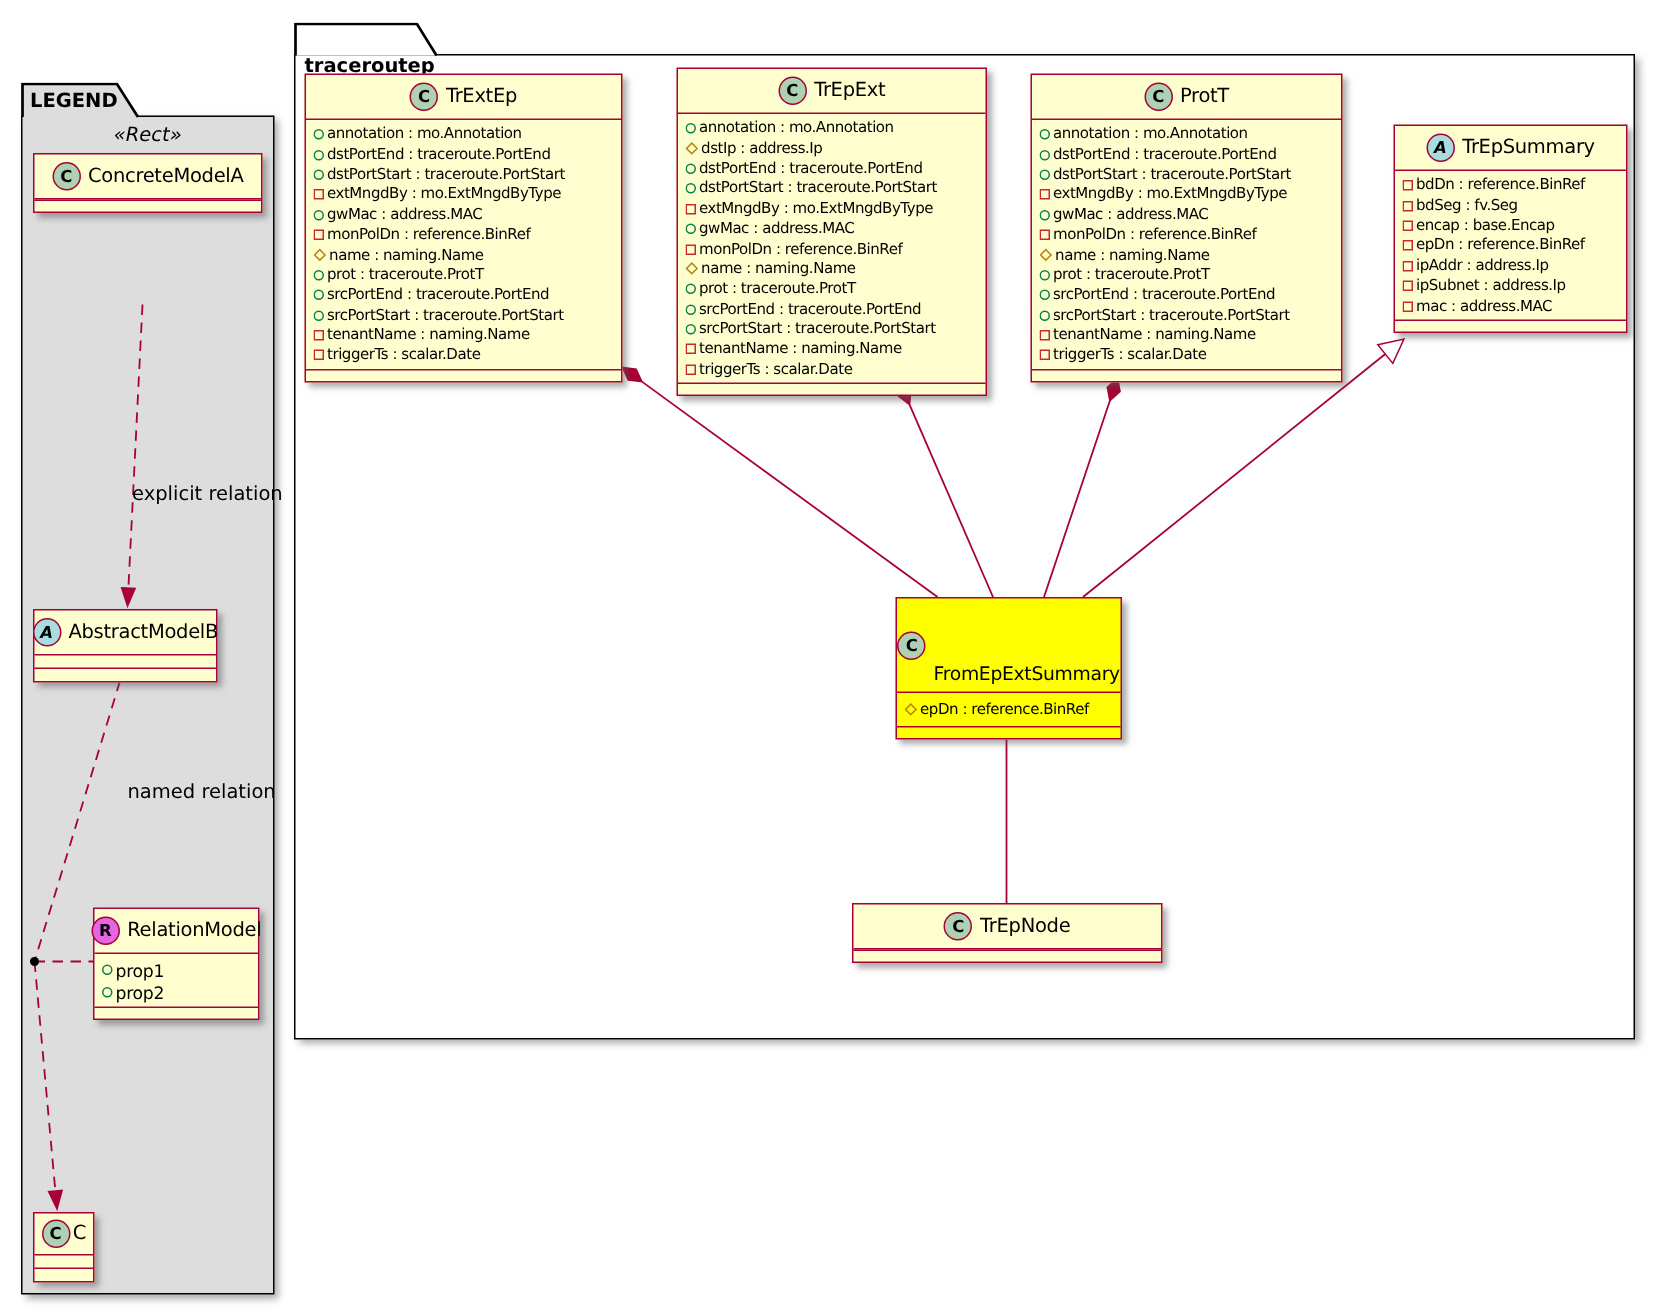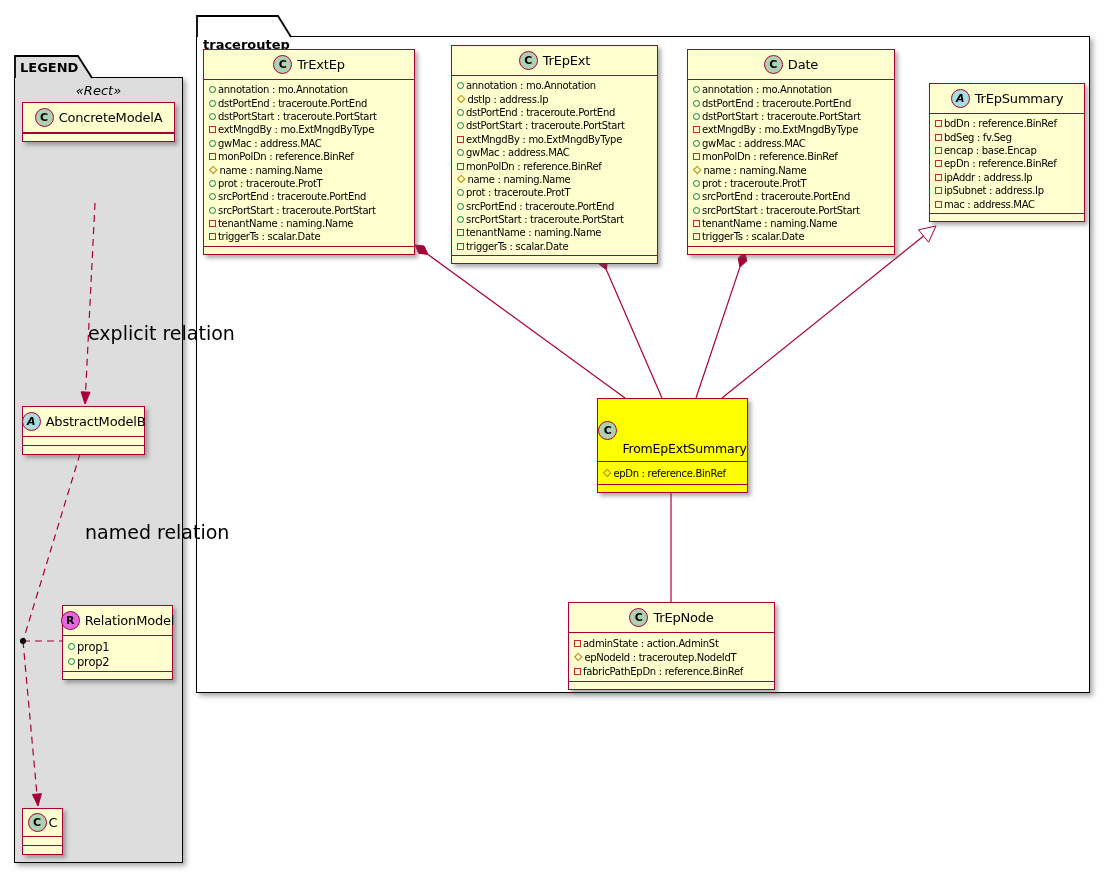--- a/index.html
+++ b/index.html
@@ -9,21 +9,21 @@
   .pkg-body{position:absolute;box-sizing:border-box;border:1.5px solid #000;z-index:1;box-shadow:3px 3px 5px rgba(100,100,100,.55);}
   .legend-body{background:#DDDDDD;}
   .trace-body{background:#FFFFFF;}
   .tab-svg{position:absolute;z-index:2;}
   .pkg-label{position:absolute;z-index:3;font-weight:bold;font-size:13px;line-height:13px;}
 
   
   #rel-lines{position:absolute;left:0;top:0;z-index:3;pointer-events:none;}
 
   
-  .rel-label{position:absolute;z-index:4;font-size:19px;background:transparent;white-space:nowrap;}
+  .rel-label{position:absolute;z-index:4;font-size:13px;background:transparent;white-space:nowrap;}
   .stereotype{position:absolute;z-index:4;font-style:italic;font-size:13px;white-space:nowrap;}
 
   
   .cls{position:absolute;box-sizing:border-box;background:#FEFECE;border:1.5px solid #A80036;z-index:5;
        box-shadow:3px 3px 4px rgba(90,90,90,.5);}
   .cls.hl{background:#FFFF00;}
   .cls-title{display:flex;align-items:center;justify-content:center;gap:5px;padding:5px 6px;border-bottom:1px solid #A80036;}
   .cls-name{font-size:13px;letter-spacing:-.2px;white-space:nowrap;}
   .cls.abstract .cls-name{text-align:center;}
   .spot{display:inline-flex;flex:0 0 auto;align-items:center;justify-content:center;width:17px;height:17px;border-radius:50%;
@@ -248,21 +248,21 @@
           <span class="ai ai-square"></span>
           <span class="attr-text">triggerTs : scalar.Date</span>
         </div>
       </div>
     <div class="cls-foot"></div>
   </div>
 
   <div class="cls" style="left:687px;top:49px;width:208px;">
     <div class="cls-title">
       <span class="spot spot-C">C</span>
-      <span class="cls-name">Date</span>
+      <span class="cls-name">ProtT</span>
     </div>
     <div class="cls-attrs">
         <div class="attr-row">
           <span class="ai ai-circle"></span>
           <span class="attr-text">annotation : mo.Annotation</span>
         </div>
         <div class="attr-row">
           <span class="ai ai-circle"></span>
           <span class="attr-text">dstPortEnd : traceroute.PortEnd</span>
         </div>
@@ -360,30 +360,16 @@
         </div>
       </div>
     <div class="cls-foot"></div>
   </div>
 
   <div class="cls mid-rows" style="left:568px;top:602px;width:207px;">
     <div class="cls-title">
       <span class="spot spot-C">C</span>
       <span class="cls-name">TrEpNode</span>
     </div>
-    <div class="cls-attrs">
-        <div class="attr-row">
-          <span class="ai ai-square"></span>
-          <span class="attr-text">adminState : action.AdminSt</span>
-        </div>
-        <div class="attr-row">
-          <span class="ai ai-diamond"></span>
-          <span class="attr-text">epNodeId : traceroutep.NodeIdT</span>
-        </div>
-        <div class="attr-row">
-          <span class="ai ai-square"></span>
-          <span class="attr-text">fabricPathEpDn : reference.BinRef</span>
-        </div>
-      </div>
     <div class="cls-foot"></div>
   </div>
 
 </div>
 
 </body></html>

